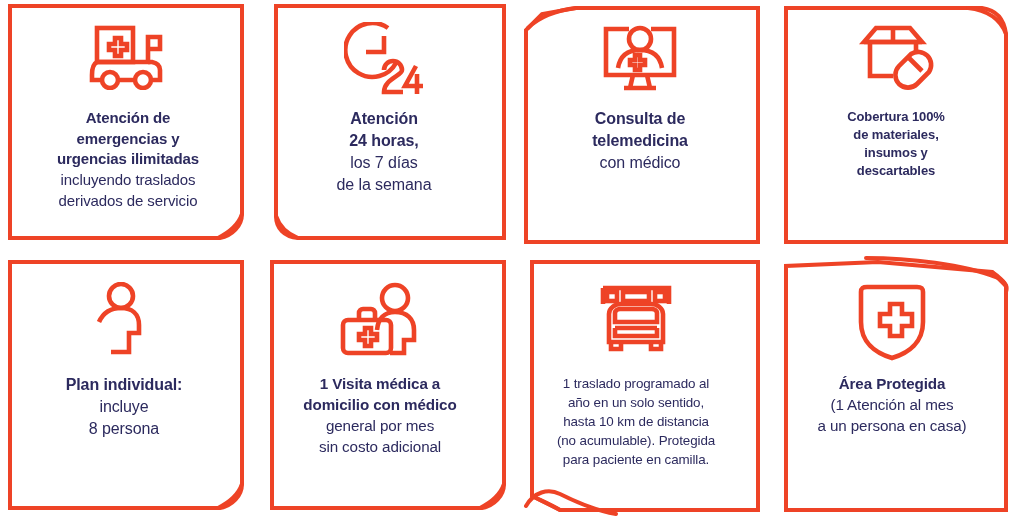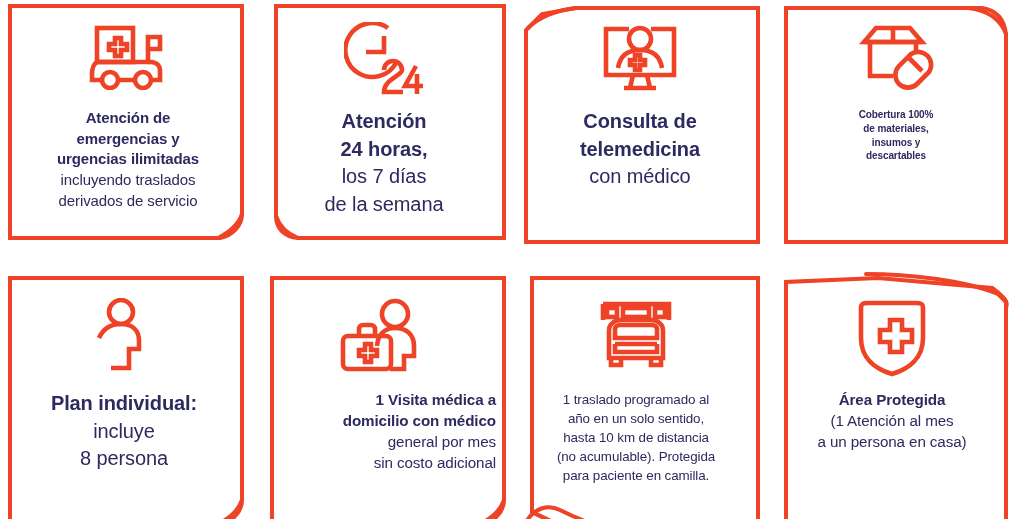--- a/index.html
+++ b/index.html
@@ -13,21 +13,21 @@
     font-family: "Liberation Sans", sans-serif;
     overflow: hidden;
   }
   #benefits-grid {
     position: relative;
     width: 858px;
     height: 519px;
     display: grid;
     grid-template-columns: repeat(4, 256px);
     grid-template-rows: 250px 264px;
-    row-gap: 22px;
+    row-gap: 6px;
     border-radius: 24px;
   }
   .card {
     position: relative;
     box-sizing: border-box;
     width: 256px;
     display: flex;
     flex-direction: column;
     align-items: center;
     justify-content: flex-start;
@@ -55,45 +55,45 @@
   .card-icon {
     display: flex;
     align-items: flex-start;
     justify-content: center;
     height: 80px;
     margin-bottom: 6px;
   }
   .card-text {
     text-align: center;
     color: #2c2a5e;
-    font-size: 20px;
+    font-size: 16px;
     line-height: 1.38;
     letter-spacing: -0.1px;
     width: 100%;
   }
   .card-text .ln {
     display: block;
     white-space: nowrap;
   }
   .card-text .ln.b {
     font-weight: bold;
   }
   
   .r2 .card-inner { padding-top: 26px; padding-left: 8px; }
   .r2 .card-icon { height: 86px; }
 
   
   .card.dense .card-text {
     font-size: 13.4px;
     line-height: 1.42;
   }
-  .card.c6 .card-text { font-size: 15.2px; text-align: right; }
+  .card.c6 .card-text { font-size: 15.2px; }
   .card.c8 .card-text { font-size: 15.2px; }
   .card.c1 .card-text { font-size: 15px; }
-  .card.c4 .card-text { font-size: 10px; text-align: center; }
+  .card.c4 .card-text { font-size: 13px; text-align: center; }
 </style>
 </head>
 <body>
 
 <div id="benefits-grid">
 
   <div class="card c1">
     <svg class="card-frame" viewBox="0 0 256 250">
       <path d="M10,6 L242,6 L242,200 L242,214 C242,226 232,236 220,238 L24,238 L10,238 Z" fill="none" stroke="#ee4326" stroke-width="4" stroke-linejoin="miter"></path>
       <path d="M218,238 C226,234 238,226 242,214" fill="none" stroke="#ee4326" stroke-width="4" stroke-linecap="round"></path>

